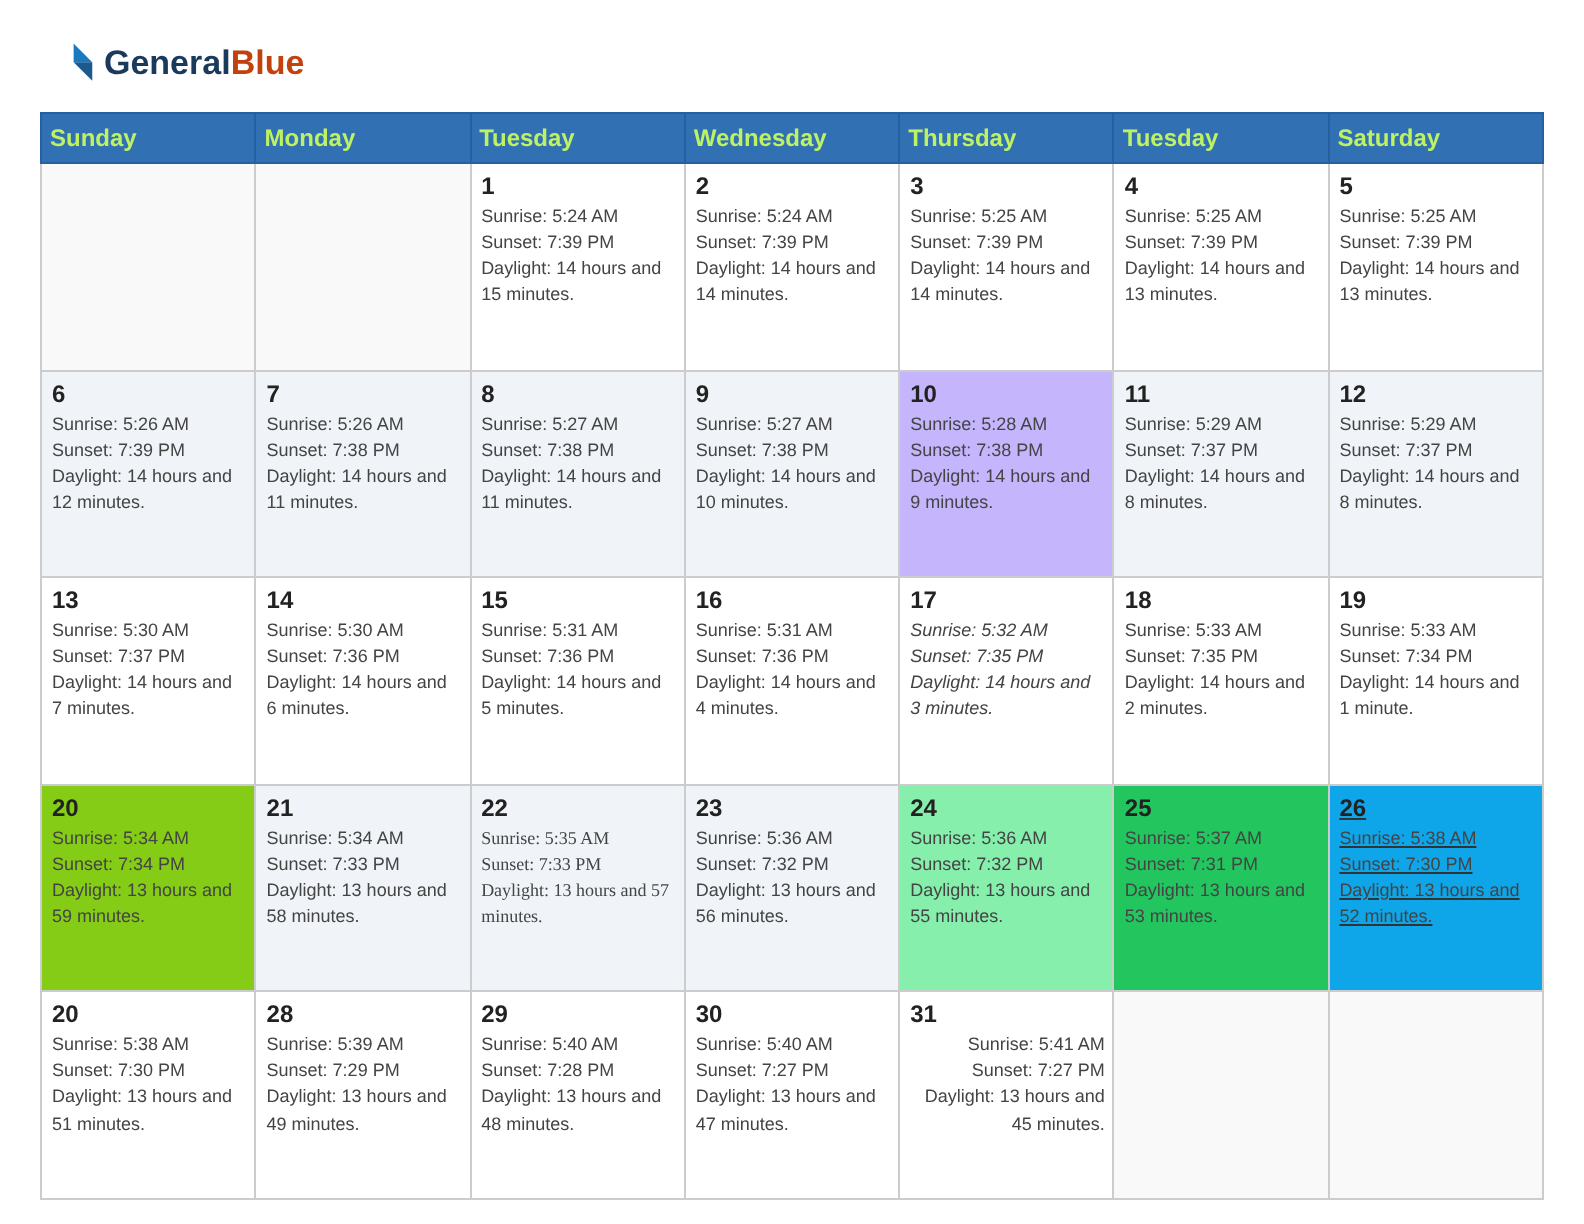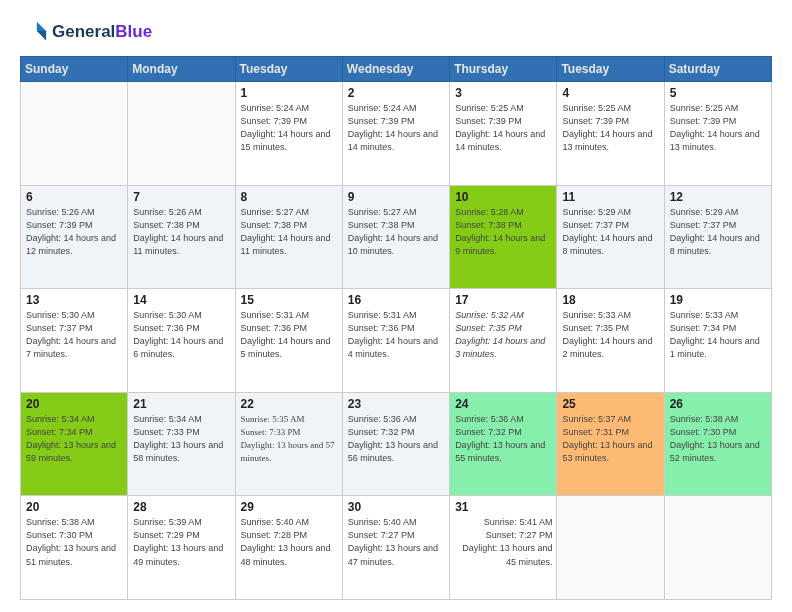--- a/index.html
+++ b/index.html
@@ -57,21 +57,21 @@
     }
     .calendar {
       flex: 1;
       border: 1px solid #ccc;
       border-collapse: collapse;
       width: 100%;
       table-layout: fixed;
     }
     .calendar th {
       background: #3070b3;
-      color: #e5e5e5;
+      color: #bef264;
       font-size: 12px;
       font-weight: bold;
       padding: 5px 4px;
       border: 1px solid #2560a0;
       text-align: left;
     }
     .calendar td {
       vertical-align: top;
       border: 1px solid #ccc;
       padding: 4px 4px 4px 5px;
@@ -104,21 +104,21 @@
 
 <div class="page">
   <div class="header">
     <div class="logo">
       <svg class="logo-icon" viewBox="0 0 30 30">
         <polygon points="18,4 28,14 18,14" fill="#1a7abf"></polygon>
         <polygon points="18,14 28,14 28,24" fill="#1a5a8f"></polygon>
         <polygon points="4,4 18,4 18,24 4,24" fill="none"></polygon>
       </svg>
       <div class="logo-text">
-          <div style="color:#1a3a5c;font-size:17px;font-weight:bold;line-height:1.1;">General<span style="color:#6d28d9">Blue</span></div>
+          <div style="color:#1a3a5c;font-size:17px;font-weight:bold;line-height:1.1;">General<span style="color:#c2410c">Blue</span></div>
         </div>
     </div>
     <div class="title-block">
       <div class="month-title"></div>
       <div class="location"></div>
     </div>
   </div>
 
   <table class="calendar">
     <thead>
@@ -185,21 +185,21 @@
             <div class="day-info" style="white-space: pre-line;">Sunrise: 5:27 AM
 Sunset: 7:38 PM
 Daylight: 14 hours and 11 minutes.</div>
           </td>
           <td style="background: rgb(240, 244, 248);">
             <span class="day-number">9</span>
             <div class="day-info" style="white-space: pre-line;">Sunrise: 5:27 AM
 Sunset: 7:38 PM
 Daylight: 14 hours and 10 minutes.</div>
           </td>
-          <td style="background: #84cc16;">
+          <td style="background: #c4b5fd;">
             <span class="day-number">10</span>
             <div class="day-info" style="white-space: pre-line;">Sunrise: 5:28 AM
 Sunset: 7:38 PM
 Daylight: 14 hours and 9 minutes.</div>
           </td>
           <td style="background: rgb(240, 244, 248);">
             <span class="day-number">11</span>
             <div class="day-info" style="white-space: pre-line;">Sunrise: 5:29 AM
 Sunset: 7:37 PM
 Daylight: 14 hours and 8 minutes.</div>
@@ -279,27 +279,27 @@
             <div class="day-info" style="white-space: pre-line;">Sunrise: 5:36 AM
 Sunset: 7:32 PM
 Daylight: 13 hours and 56 minutes.</div>
           </td>
           <td style="background: #86efac;">
             <span class="day-number">24</span>
             <div class="day-info" style="white-space: pre-line;">Sunrise: 5:36 AM
 Sunset: 7:32 PM
 Daylight: 13 hours and 55 minutes.</div>
           </td>
-          <td style="background: #fdba74;">
+          <td style="background: #22c55e;">
             <span class="day-number">25</span>
             <div class="day-info" style="white-space: pre-line;">Sunrise: 5:37 AM
 Sunset: 7:31 PM
 Daylight: 13 hours and 53 minutes.</div>
           </td>
-          <td style="background: #86efac;">
+          <td style="background: #0ea5e9; text-decoration: underline;">
             <span class="day-number">26</span>
             <div class="day-info" style="white-space: pre-line;">Sunrise: 5:38 AM
 Sunset: 7:30 PM
 Daylight: 13 hours and 52 minutes.</div>
           </td>
         </tr>
         <tr>
           <td>
             <span class="day-number">20</span>
             <div class="day-info" style="white-space: pre-line;">Sunrise: 5:38 AM

